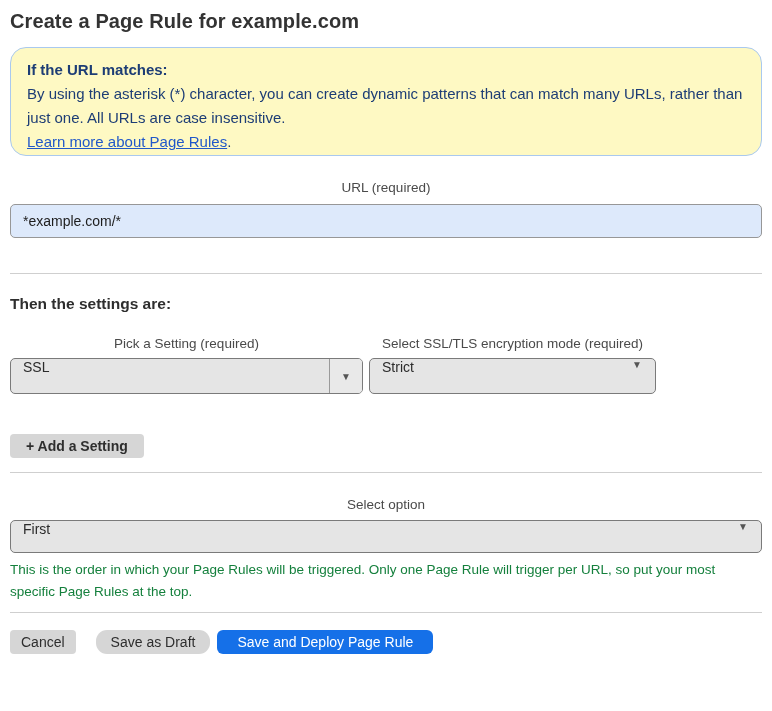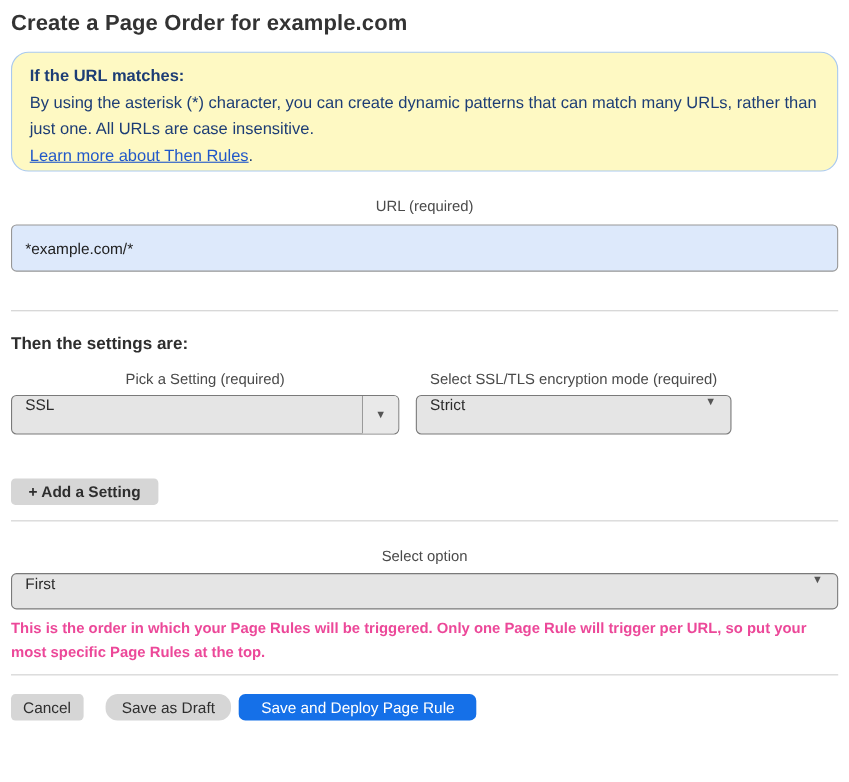--- a/index.html
+++ b/index.html
@@ -44,21 +44,21 @@
   }
   .field-label {
     font-size: 13.5px;
     color: #4a4a4a;
     line-height: 16px;
     text-align: center;
   }
   .url-label { margin-top: 24px; margin-bottom: 8px; }
   .url-input {
     width: 752px;
-    height: 43px;
+    height: 34px;
     background: #dde9fb;
     border: 1px solid #979797;
     border-radius: 5px;
     padding: 0 12px;
     font-size: 14px;
     font-family: "Liberation Sans", sans-serif;
     color: #1d1d1d;
     outline: none;
     display: block;
   }
@@ -71,23 +71,23 @@
   .divider-2 { margin-top: 14px; }
   .divider-3 { margin-top: 9px; }
   h2.section-heading {
     font-size: 15.5px;
     font-weight: bold;
     color: #2e2e2e;
     line-height: 18px;
   }
   .settings-heading { margin-top: 21px; }
   .settings-row {
-    margin-top: 15px;
-    display: flex;
-    gap: 15px;
+    margin-top: 23px;
+    display: flex;
+    gap: 6px;
   }
   .settings-col-1 { width: 353px; }
   .settings-col-2 { width: 287px; }
   .settings-row .field-label { margin-bottom: 6px; }
   .select {
     height: 36px;
     background: #e5e5e5;
     border: 1px solid #7a7a7a;
     border-radius: 5px;
     display: flex;
@@ -138,50 +138,49 @@
     padding: 0 16px;
     height: 24px;
     font-weight: bold;
   }
   .order-heading { margin-top: 22px; }
   .order-select-label { margin-top: 24px; margin-bottom: 7px; }
   .order-select { height: 33px; width: 752px; }
   .help-text {
     margin-top: 6px;
     font-size: 13.5px;
-    color: #ec4899;
+    color: #15803d;
     line-height: 22px;
     max-width: 740px;
-    font-weight: bold;
   }
   .footer-actions {
     margin-top: 17px;
     display: flex;
     align-items: center;
   }
   .cancel-btn { padding: 0 11px; margin-right: 20px; }
   .save-draft-btn { padding: 0 15px; margin-right: 7px; border-radius: 11px; }
   .save-deploy-btn {
     background: #1570e8;
     color: #ffffff;
     padding: 0 20px;
     border-radius: 6px;
   }
 </style>
 </head>
 <body>
 
 <div class="container">
 
-  <h1 class="page-title">Create a Page Order for example.com</h1>
+  <h1 class="page-title">Create a Page Rule for example.com</h1>
 
   <div class="info-box">
     <span class="info-heading">If the URL matches:</span>
     <span class="info-body">By using the asterisk (*) character, you can create dynamic patterns that can match many URLs, rather than just one. All URLs are case insensitive.</span>
-    <span><a class="info-link">Learn more about Then Rules</a><span>.</span></span>
+    <span><a class="info-link">Learn more about Page Rules</a><span>.</span></span>
   </div>
 
   <div class="field-label url-label">URL (required)</div>
   <input class="url-input" type="text" value="*example.com/*" style="">
 
   <hr class="divider divider-1">
 
   <h2 class="section-heading settings-heading">Then the settings are:</h2>
 
   <div class="settings-row">

